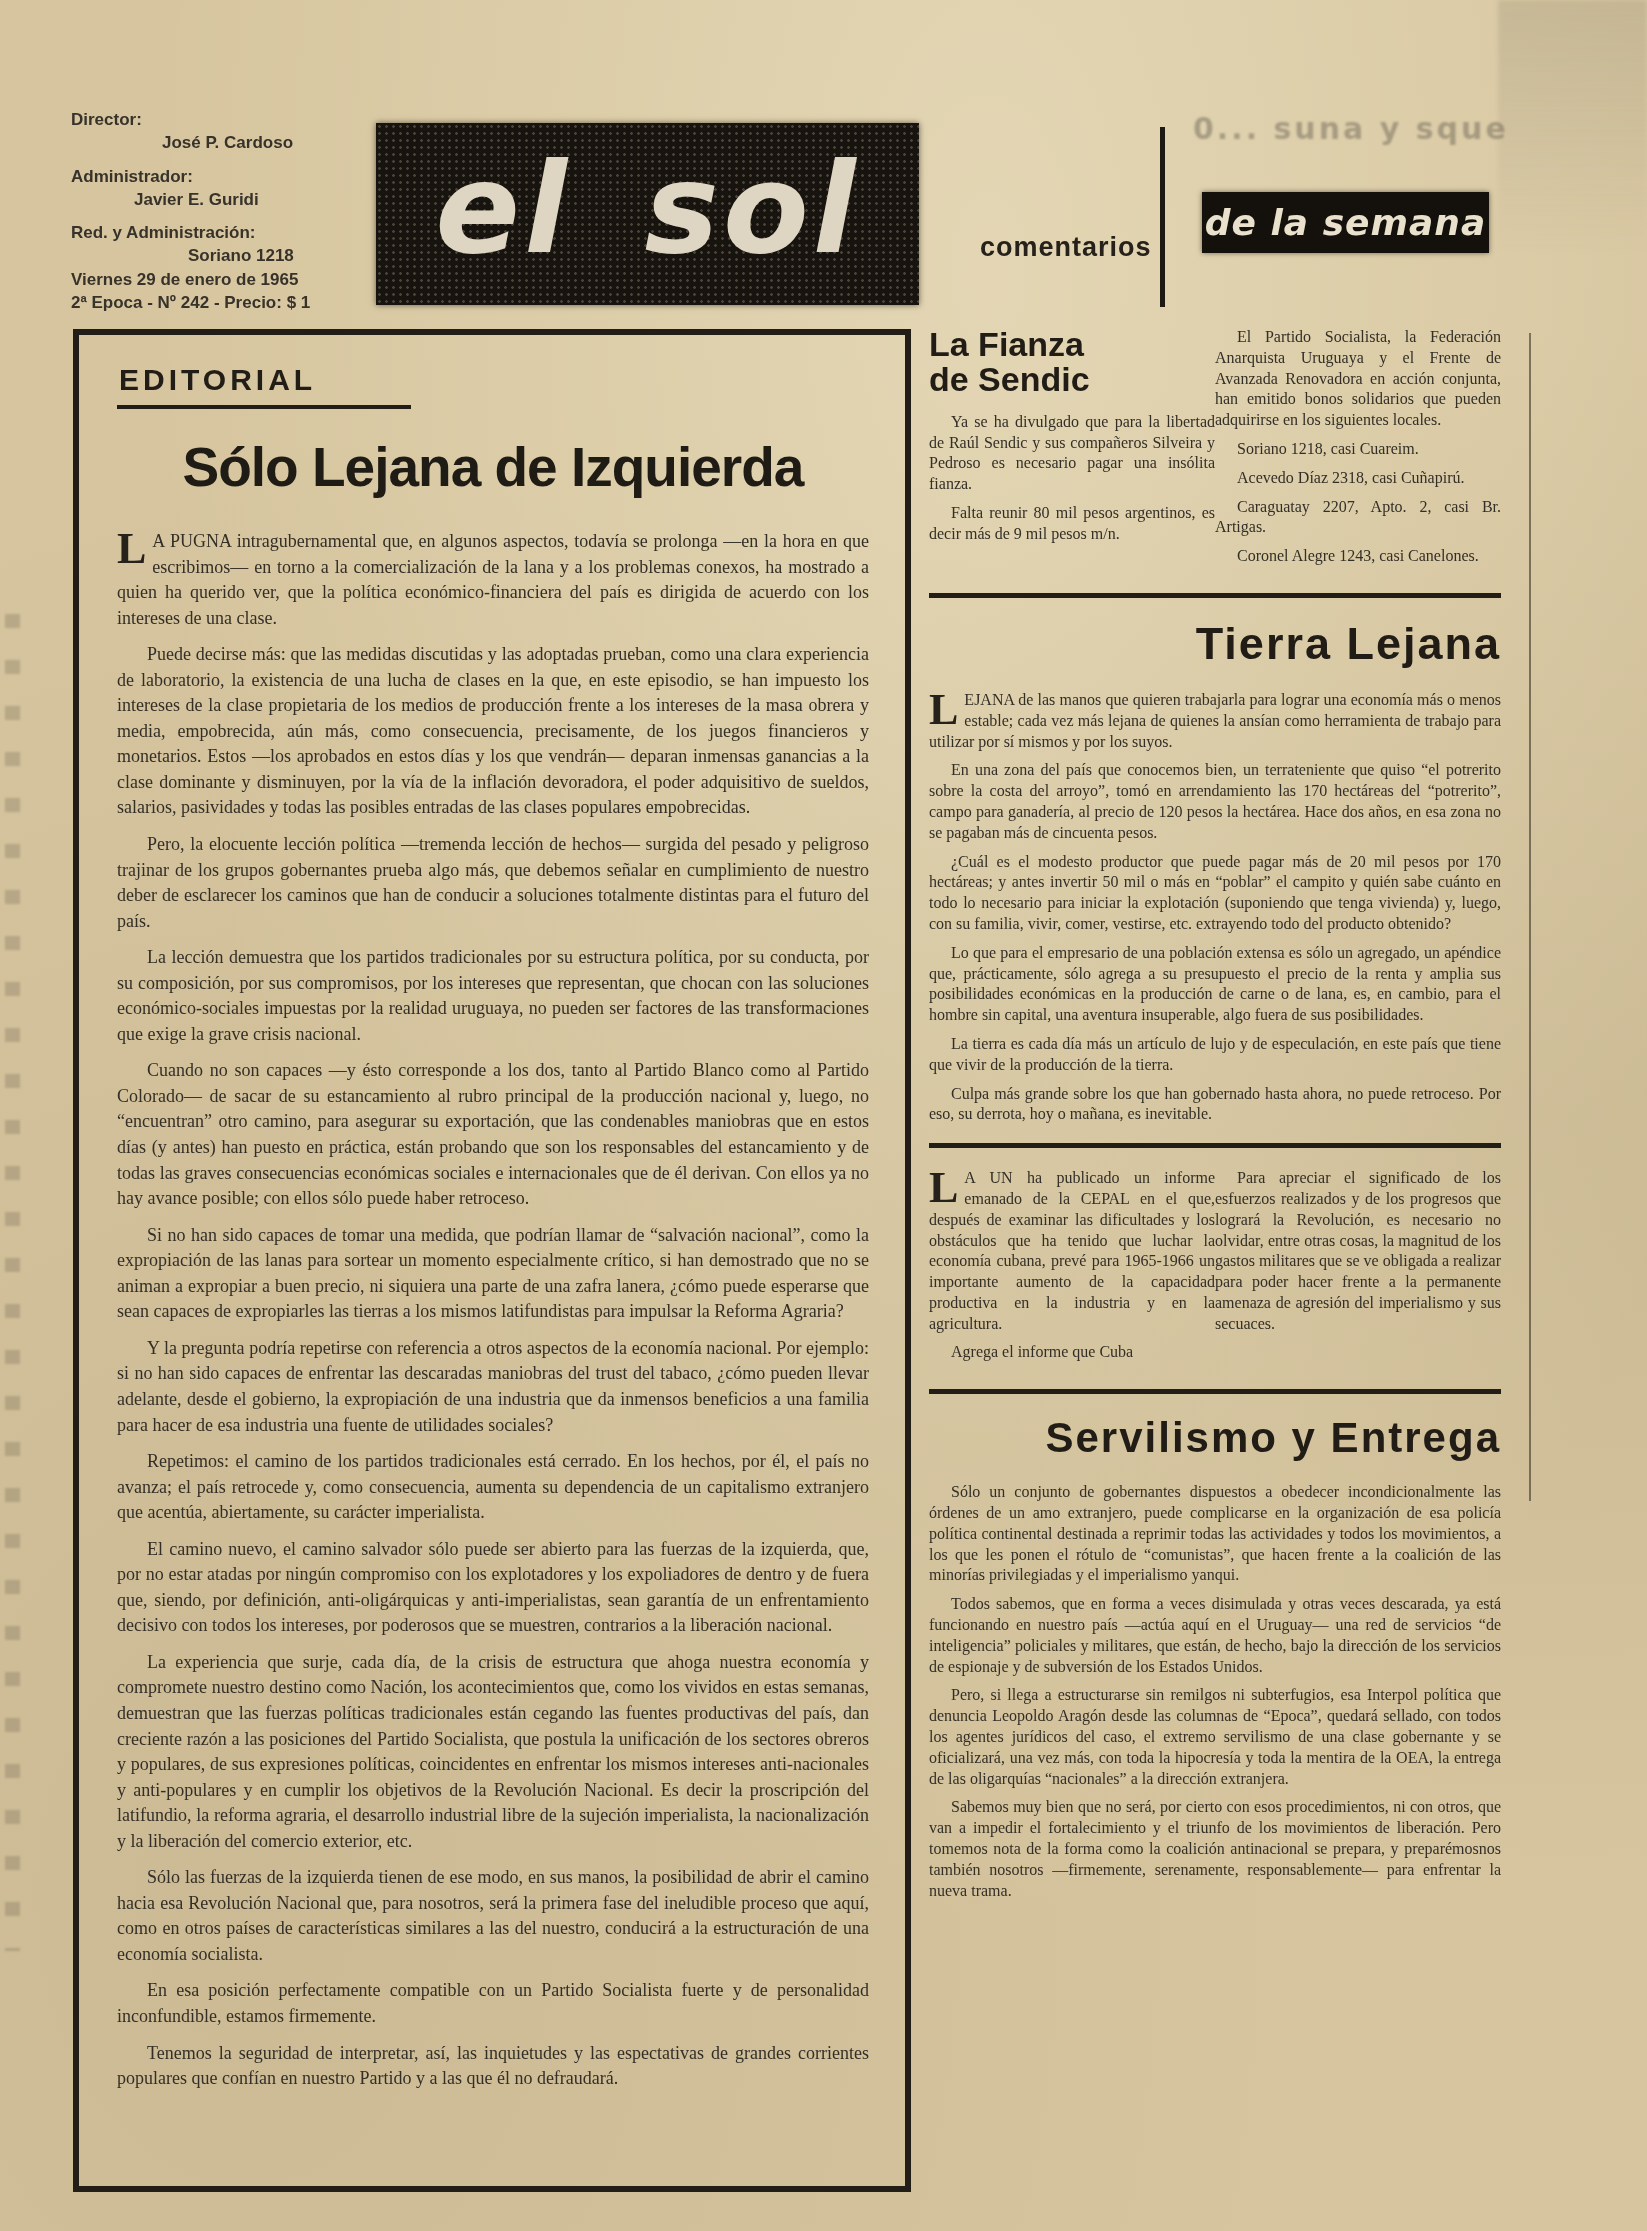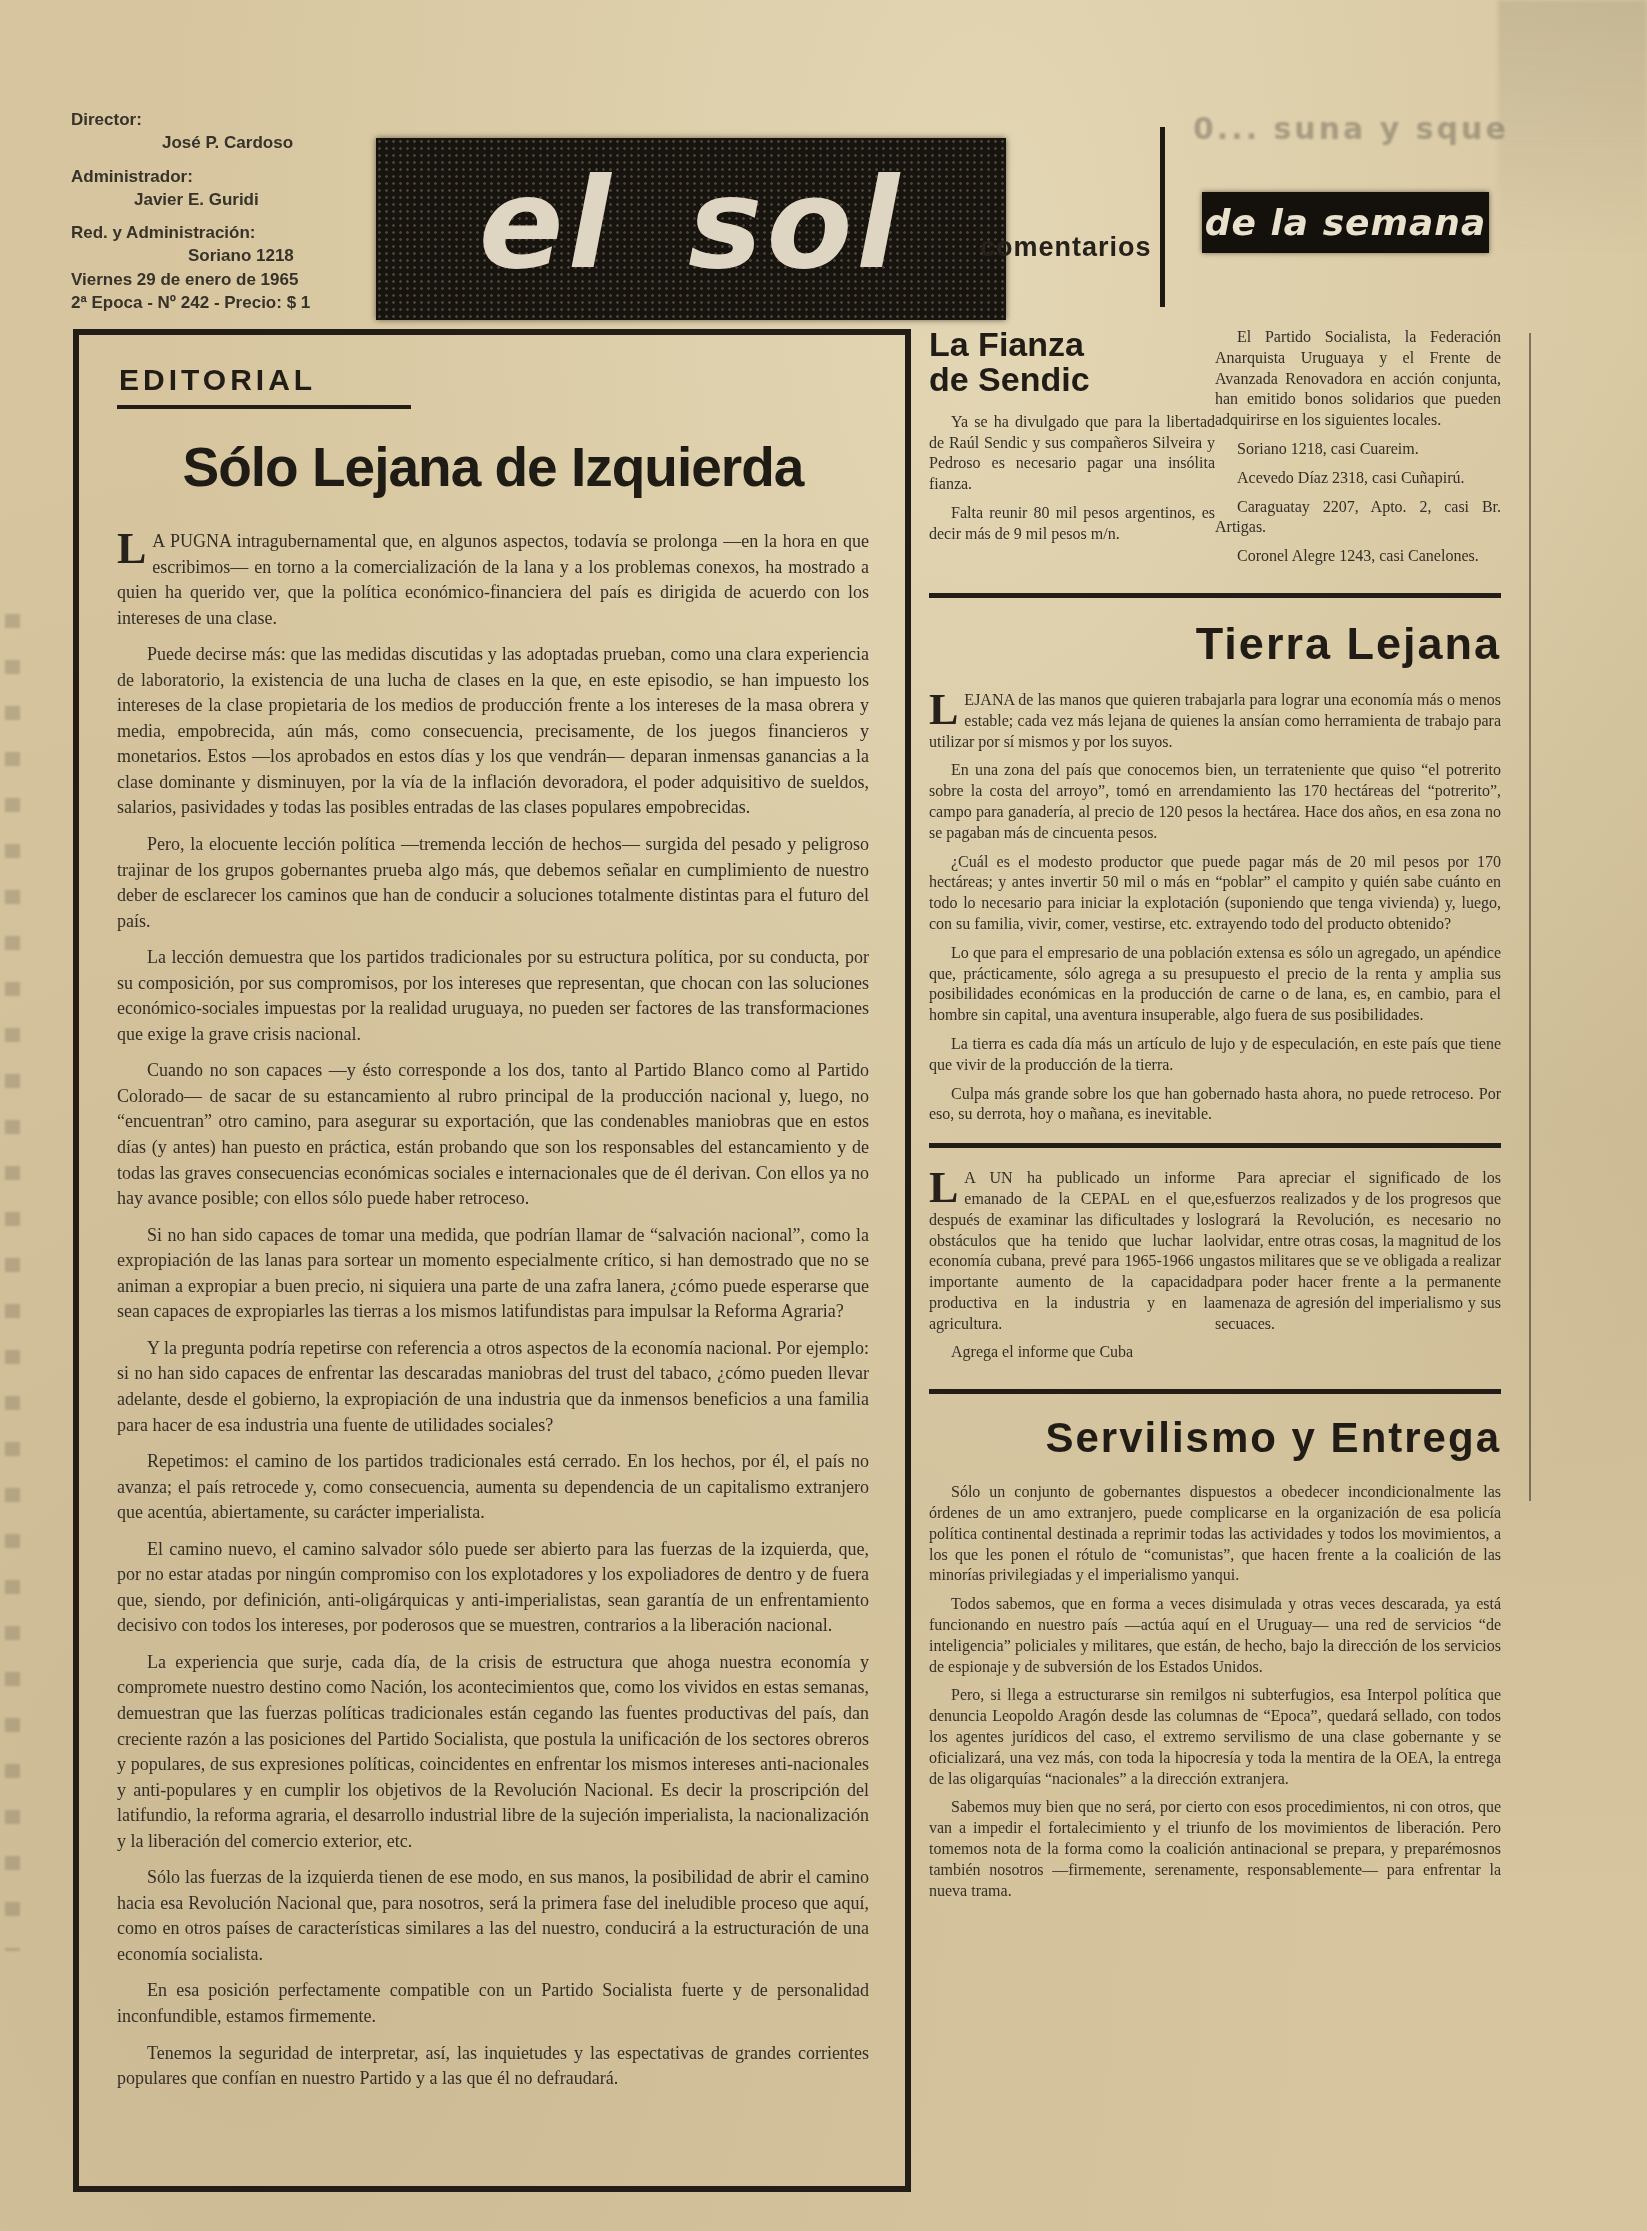--- a/index.html
+++ b/index.html
@@ -22,21 +22,21 @@
     position:absolute;left:71px;top:109px;
     font-family:"Liberation Sans", sans-serif;font-weight:bold;
     font-size:17px;color:#37332b;line-height:1.25;white-space:nowrap;
   }
   .pub-info .row{margin-bottom:2px;}
   .pub-info .i1{margin-left:91px;margin-bottom:12px;}
   .pub-info .i2{margin-left:63px;margin-bottom:12px;}
   .pub-info .i3{margin-left:117px;margin-bottom:2px;}
   .pub-info .date{margin-top:2px;}
   .masthead{
-    position:absolute;left:376px;top:138px;width:630px;height:182px;
+    position:absolute;left:376px;top:123px;width:543px;height:182px;
     background-color:#17130f;
     background-image:radial-gradient(circle, rgba(214,197,158,0.28) 1px, transparent 1.6px);
     background-size:7px 7px;
     display:flex;align-items:center;justify-content:center;
     box-shadow:0 0 6px rgba(23,19,15,0.6);
   }
   .masthead span{
     font-family:"DejaVu Sans", sans-serif;
     font-style:italic;font-weight:bold;
     font-size:125px;color:#ded6c2;

